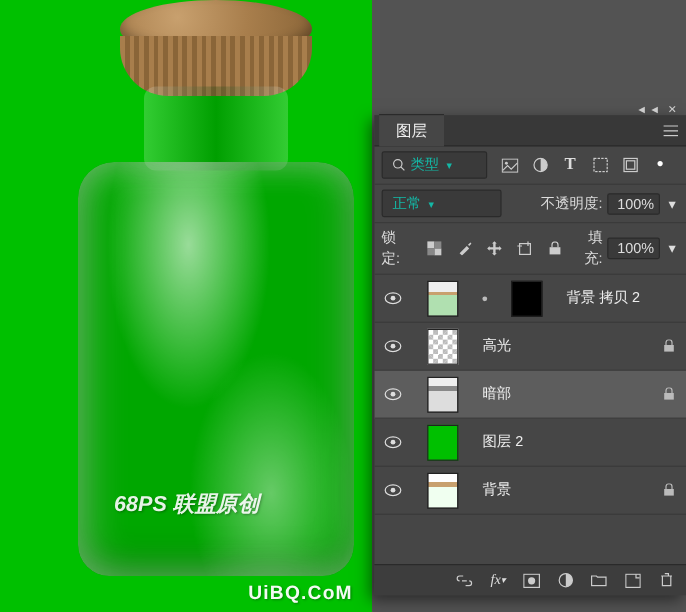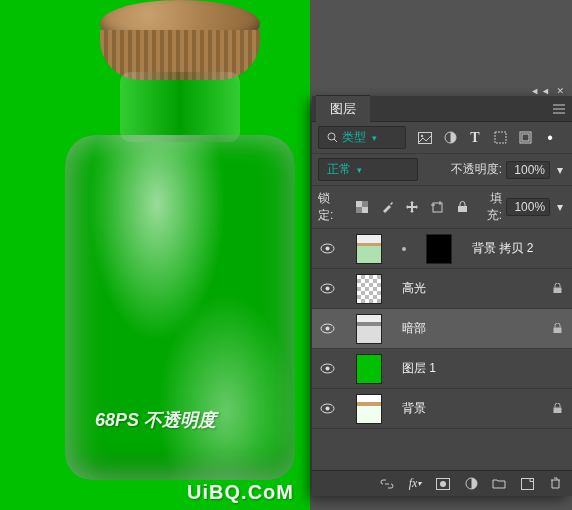--- a/index.html
+++ b/index.html
@@ -56,21 +56,21 @@
                 inset 0 -10px 30px rgba(0,0,0,.3);
   }
   .watermark1 {
     position: absolute; left: 95px; top: 408px;
     color: rgba(255,255,255,.9); font-size: 18px; font-weight: bold;
     font-style: italic;
     text-shadow: 1px 1px 2px rgba(0,0,0,.3);
   }
   .watermark2 {
     position: absolute; right: 16px; bottom: 6px;
-    color: rgba(255,255,255,.95); font-size: 20px; font-weight: bold;
+    color: rgba(255,255,255,.95); font-size: 16px; font-weight: bold;
     letter-spacing: 1px;
     text-shadow: 1px 1px 2px rgba(0,0,0,.3);
   }
   
   .panel {
     position: absolute; left: 312px; top: 96px;
     width: 260px; height: 400px;
     background: #464646;
     box-shadow: -4px 4px 12px rgba(0,0,0,.5);
     display: flex; flex-direction: column;
@@ -172,21 +172,21 @@
 
 <div class="canvas">
   <div class="bottle-area">
     <div class="bottle">
       <div class="cork"></div>
       <div class="cork2"></div>
       <div class="neck"></div>
       <div class="bottle-body"></div>
     </div>
   </div>
-  <div class="watermark1">68PS 不透明度</div>
+  <div class="watermark1">68PS 联盟原创</div>
   <div class="watermark2">UiBQ.CoM</div>
 </div>
 
 <div class="panel">
   <div class="panel-pin">◄◄ ✕</div>
 
   <div class="tabbar">
     <div class="tab">图层</div>
     <div class="tab-menu">
       <svg width="14" height="10">
@@ -338,21 +338,21 @@
         </span>
       </div>
       <div class="layer">
         <span class="eye">
           <svg width="15" height="11">
             <ellipse cx="7.5" cy="5.5" rx="6.5" ry="4.5" stroke="#ddd" fill="none"></ellipse>
             <circle cx="7.5" cy="5.5" r="2" fill="#ddd"></circle>
           </svg>
         </span>
         <div class="thumb green"></div>
-        <span class="layer-name">图层 1</span>
+        <span class="layer-name">图层 2</span>
       </div>
       <div class="layer">
         <span class="eye">
           <svg width="15" height="11">
             <ellipse cx="7.5" cy="5.5" rx="6.5" ry="4.5" stroke="#ddd" fill="none"></ellipse>
             <circle cx="7.5" cy="5.5" r="2" fill="#ddd"></circle>
           </svg>
         </span>
         <div class="thumb bottle-thumb3"></div>
         <span class="layer-name">背景</span>

